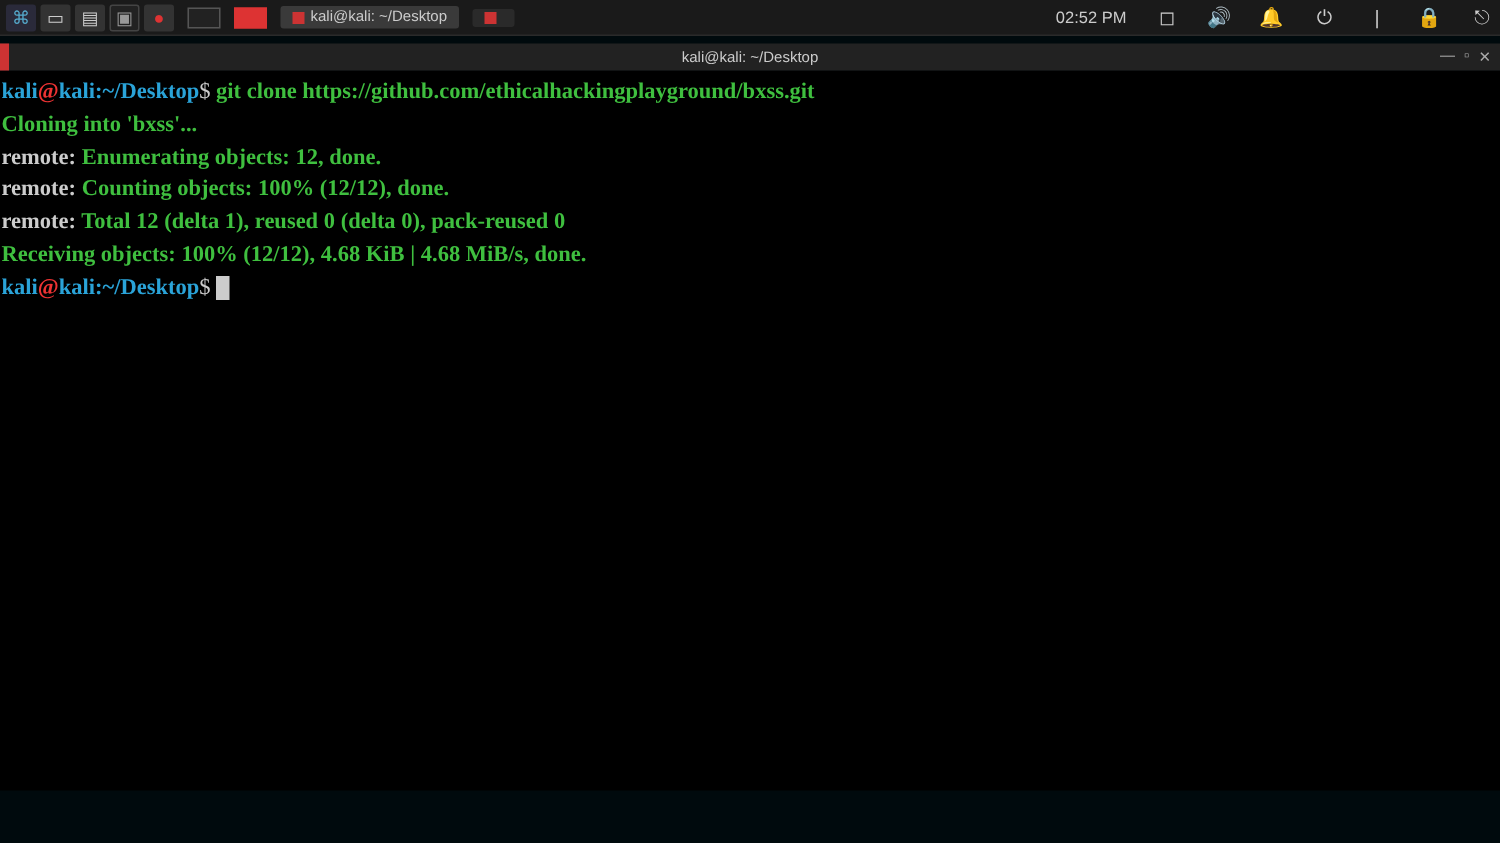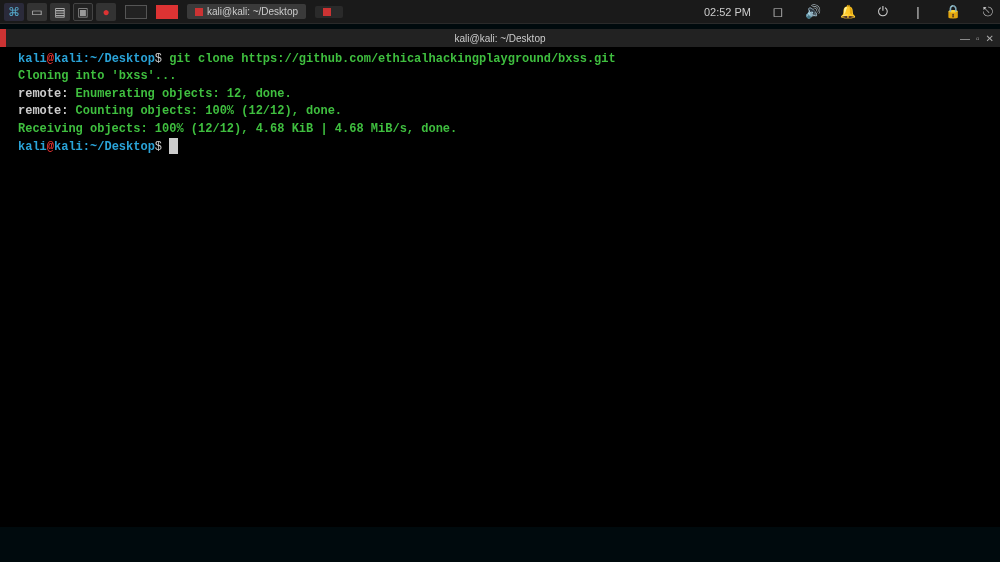--- a/index.html
+++ b/index.html
@@ -121,23 +121,23 @@
       height: 16px;
       background: #c33;
       color: #fff;
       font-size: 10px;
       display: flex;
       align-items: center;
       justify-content: center;
     }
     .term-body {
       background: #000;
-      padding: 4px 18px;
-      font-family: Liberation Mono, monospace;
-      font-size: 12px;
+      padding: 4px 1px;
+      font-family: Liberation Serif, serif;
+      font-size: 15px;
       line-height: 1.45;
       min-height: 480px;
     }
     .line { white-space: pre; }
     .c-user { color: #2aa3d8; font-weight: bold; }
     .c-at   { color: #e33; font-weight: bold; }
     .c-path { color: #2aa3d8; font-weight: bold; }
     .c-sym  { color: #ccc; }
     .c-green { color: #3fbf3f; font-weight: bold; }
     .c-white { color: #ccc; font-weight: bold; }
@@ -292,18 +292,19 @@
         <span>—</span>
         <span>▫</span>
         <span>✕</span>
       </div>
     </div>
     <div class="term-body">
       <div class="line"><span class="c-user">kali</span><span class="c-at">@</span><span class="c-user">kali</span><span class="c-path">:</span><span class="c-path">~/Desktop</span><span class="c-sym">$</span><span class="c-green"> git clone https://github.com/ethicalhackingplayground/bxss.git</span></div>
       <div class="line c-green">Cloning into 'bxss'...</div>
       <div class="line"><span class="c-white">remote: </span><span class="c-green">Enumerating objects: 12, done.</span></div>
       <div class="line"><span class="c-white">remote: </span><span class="c-green">Counting objects: 100% (12/12), done.</span></div>
+      <div class="line"><span class="c-white">remote: </span><span class="c-green">Total 12 (delta 1), reused 0 (delta 0), pack-reused 0</span></div>
       <div class="line c-green">Receiving objects: 100% (12/12), 4.68 KiB | 4.68 MiB/s, done.</div>
       <div class="line"><span class="c-user">kali</span><span class="c-at">@</span><span class="c-user">kali</span><span class="c-path">:</span><span class="c-path">~/Desktop</span><span class="c-sym">$</span> <span class="cursor"></span></div>
     </div>
   </div>
 
 </div>
 
 </body></html>

